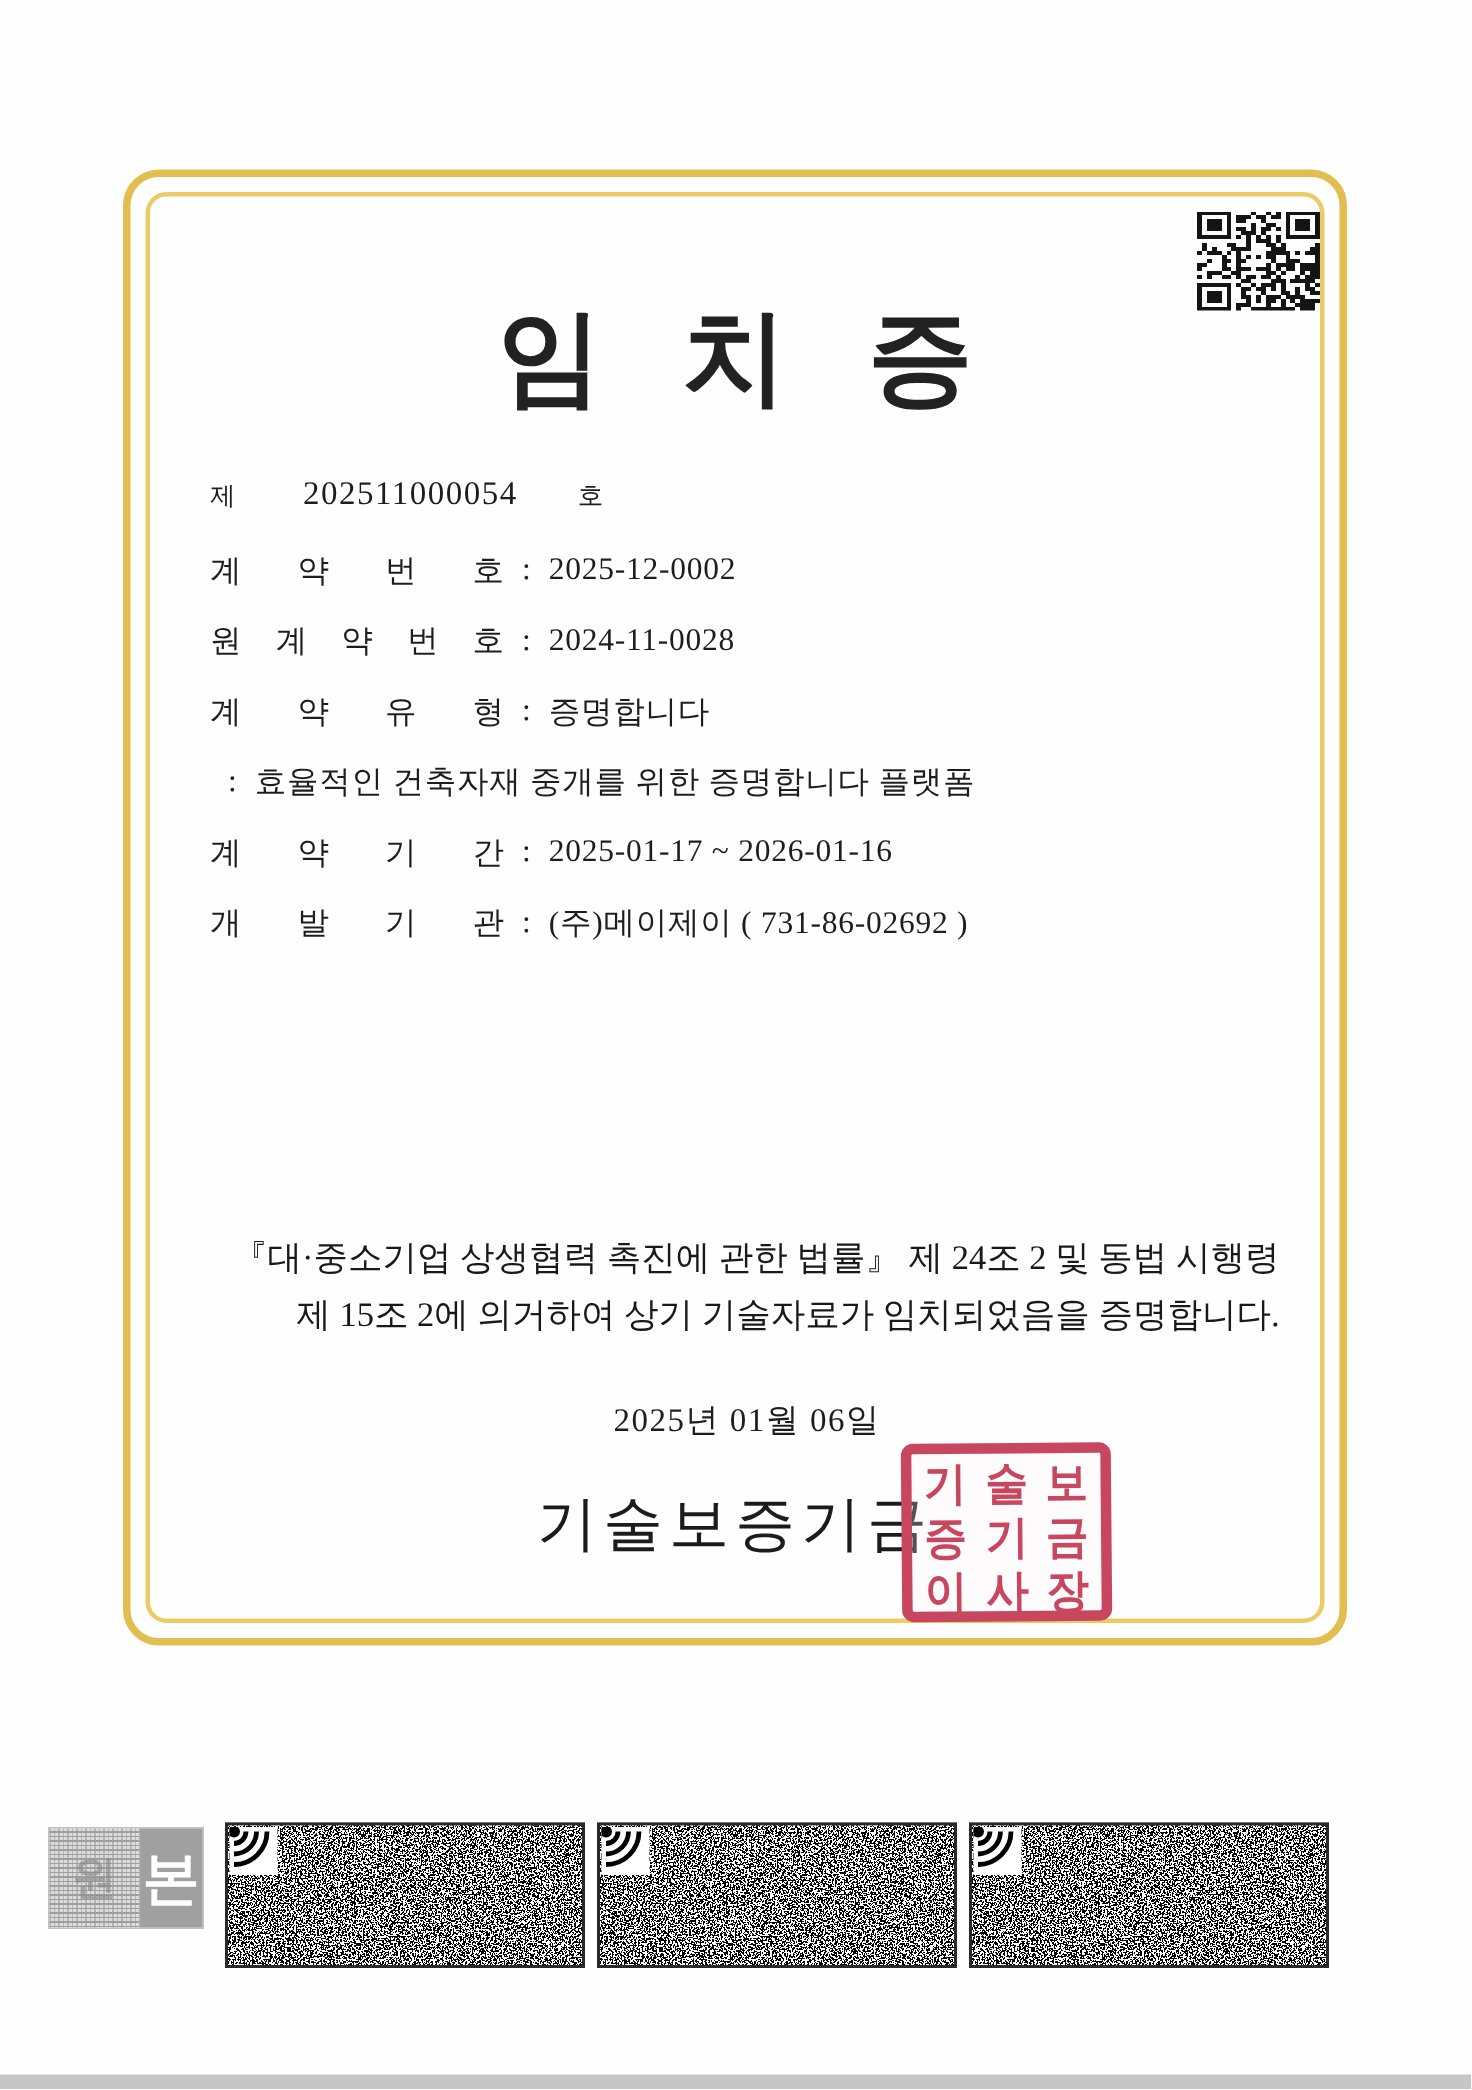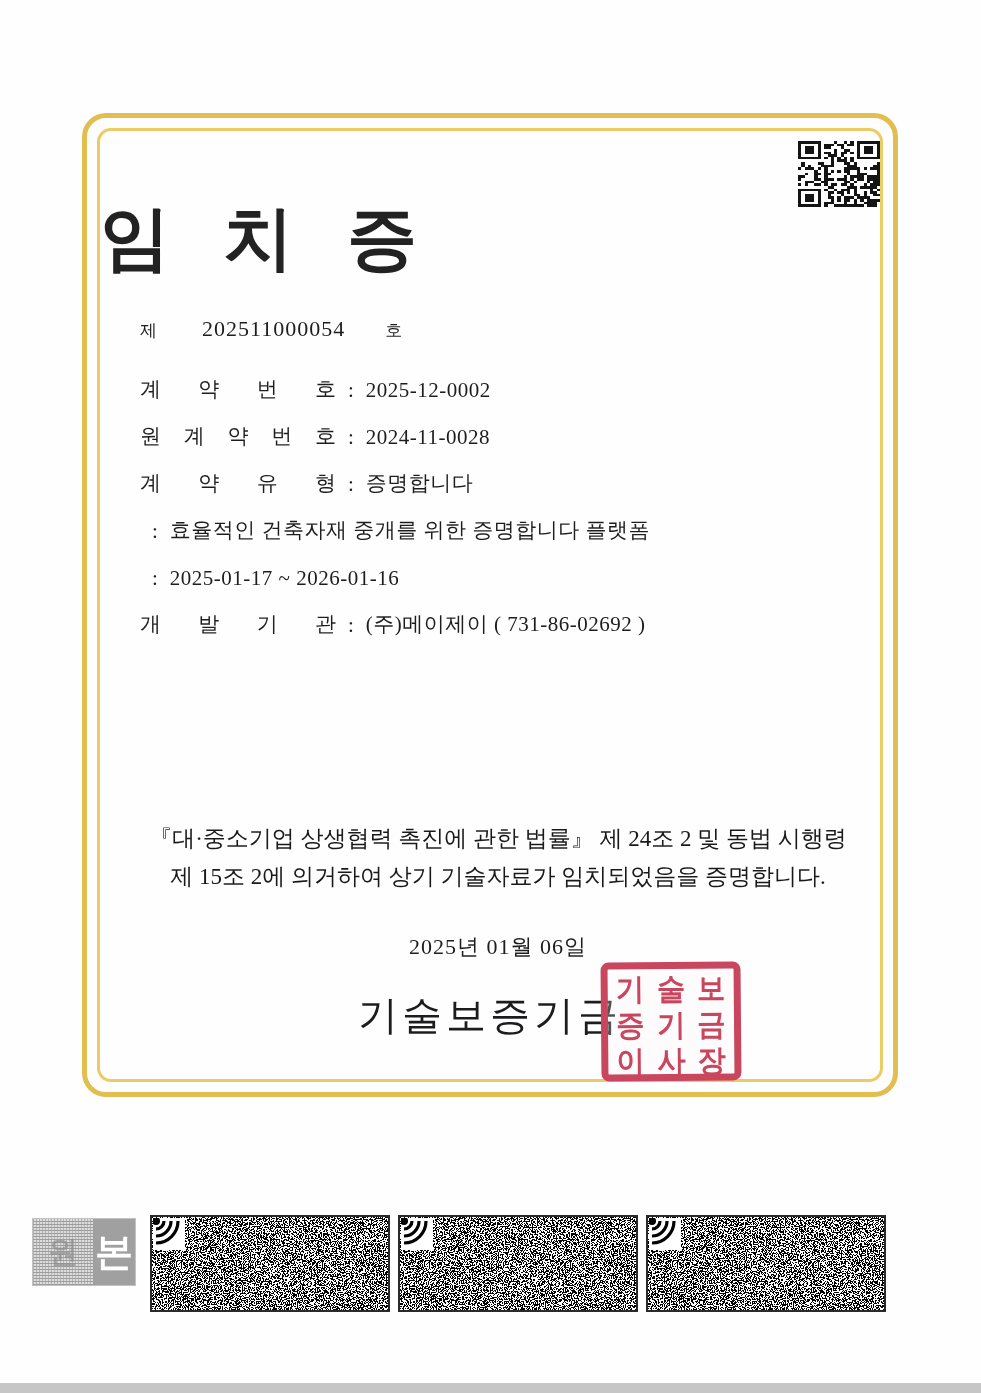--- a/index.html
+++ b/index.html
@@ -20,45 +20,45 @@
     border:3px solid #eccb67; border-radius:14px;
   }
   
   .qr {
     position:absolute; left:798px; top:141px; width:82px; height:66px;
   }
   .qr svg { display:block; width:100%; height:100%; }
   
   .title {
     position:absolute; left:82px; top:192px; width:816px;
-    text-align:left; font-size:70px; font-weight:bold;
+    text-align:center; font-size:70px; font-weight:bold;
     letter-spacing:18px; text-indent:18px; color:#222;
   }
   
   .docno {
     position:absolute; left:140px; top:316px; width:600px;
     font-size:18px; display:flex; align-items:baseline;
   }
   .docno .prefix { font-size:17px; }
   .docno .num { margin-left:45px; font-size:22px; letter-spacing:1px; }
   .docno .suffix { margin-left:40px; font-size:17px; }
   
   .fields { position:absolute; left:140px; top:356px; width:720px; }
-  .frow { height:47px; display:flex; align-items:flex-end; font-size:21px; }
+  .frow { height:47px; display:flex; align-items:center; font-size:21px; }
   .flabel {
     display:inline-block; width:196px;
     text-align:justify; text-align-last:justify;
     white-space:normal; font-size:21px;
   }
   .fcolon { margin:0 12px 0 12px; }
   .fvalue { letter-spacing:0.5px; }
   
   .statement {
     position:absolute; left:143px; top:820px; width:710px;
-    font-size:23px; line-height:38px; text-align:center; color:#191919;
+    font-size:23px; line-height:38px; text-align:right; color:#191919;
   }
   .cert-date {
     position:absolute; left:82px; top:932px; width:816px;
     text-align:center; font-size:22px; letter-spacing:1px;padding-left:16px;
   }
   .issuer {
     position:absolute; left:358px; top:988px;
     font-size:40px; letter-spacing:4px; color:#1c1c1e;
   }
   
@@ -466,20 +466,21 @@
     <div class="frow">
       <span class="flabel">계 약 유 형</span>
       <span class="fcolon">:</span>
       <span class="fvalue">증명합니다</span>
     </div>
     <div class="frow">
       <span class="fcolon">:</span>
       <span class="fvalue">효율적인 건축자재 중개를 위한 증명합니다 플랫폼</span>
     </div>
     <div class="frow">
+      <span class="flabel">계 약 기 간</span>
       <span class="fcolon">:</span>
       <span class="fvalue">2025-01-17 ~ 2026-01-16</span>
     </div>
     <div class="frow">
       <span class="flabel">개 발 기 관</span>
       <span class="fcolon">:</span>
       <span class="fvalue">(주)메이제이 ( 731-86-02692 )</span>
     </div>
   </div>
 

